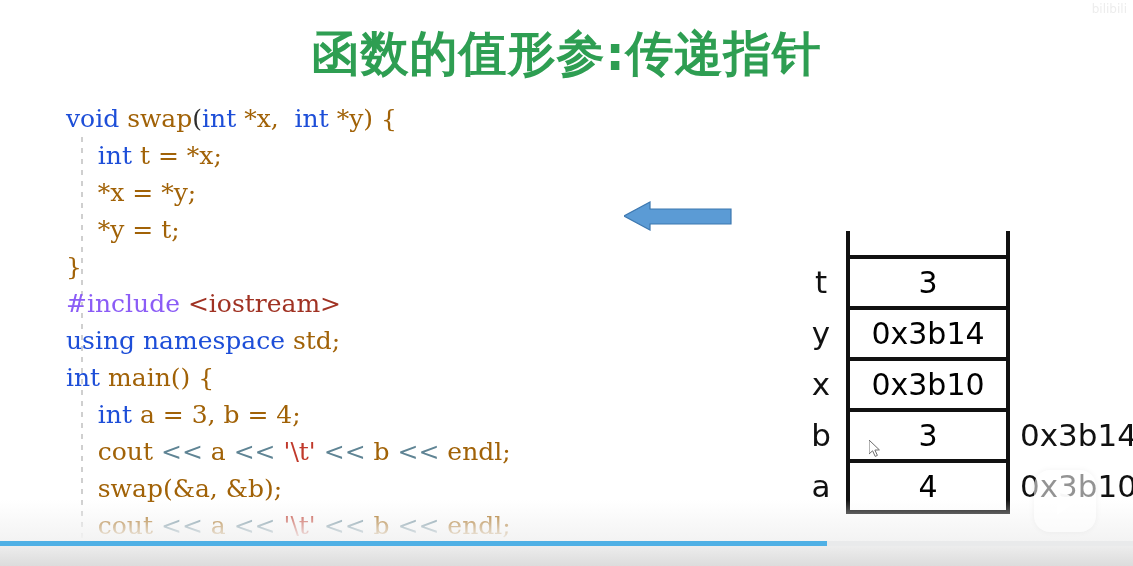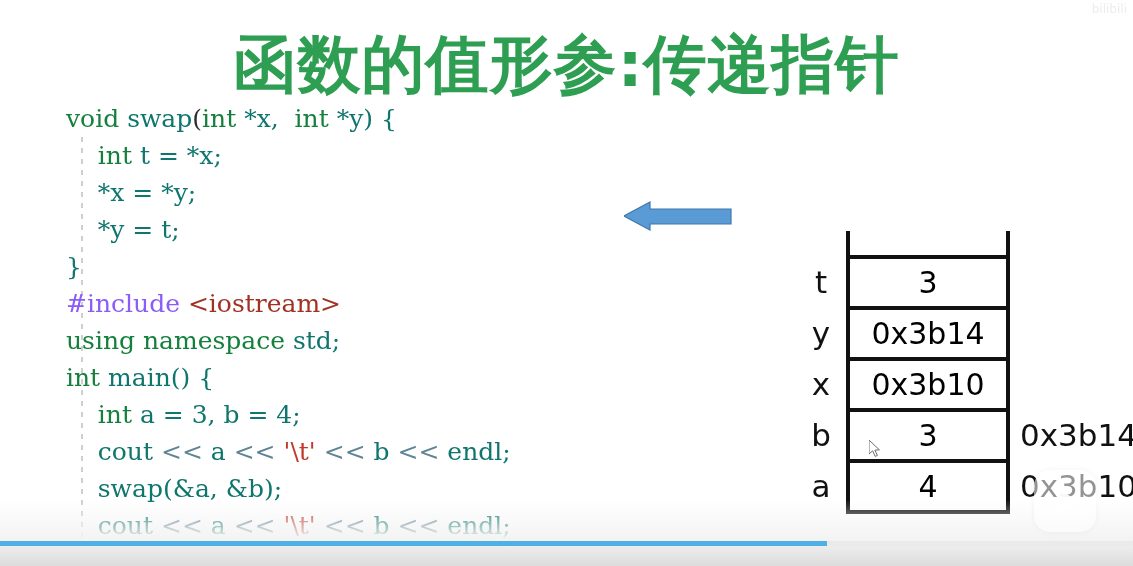--- a/index.html
+++ b/index.html
@@ -19,21 +19,21 @@
   }
 
   
   #slide-title {
     position: absolute;
     left: 0;
     top: 22px;
     width: 1133px;
     text-align: center;
     font-family: "DejaVu Sans", "Liberation Sans", sans-serif;
-    font-size: 63px;
+    font-size: 48px;
     font-weight: 700;
     letter-spacing: 1px;
     color: #2e9e52;
     white-space: nowrap;
   }
 
   
   #code-block {
     position: absolute;
     left: 66px;
@@ -43,22 +43,22 @@
     font-size: 25px;
     line-height: 37px;
     color: #2b2b2b;
     white-space: pre;
   }
   .code-line {
     position: relative;
     height: 37px;
     white-space: pre;
   }
-  .kw    { color: #15803d; }
-  .id    { color: #0f766e; }
+  .kw    { color: #1d4ed8; }
+  .id    { color: #a16207; }
   .pre   { color: #8b5cf6; }
   .hdr   { color: #a03223; margin-top: 17px; }
   .str   { color: #c0392b; }
   .op    { color: #5f8494; }
   .punct { color: #2d2d2d; }
 
   
   #indent-guide {
     position: absolute;
     left: 81px;

